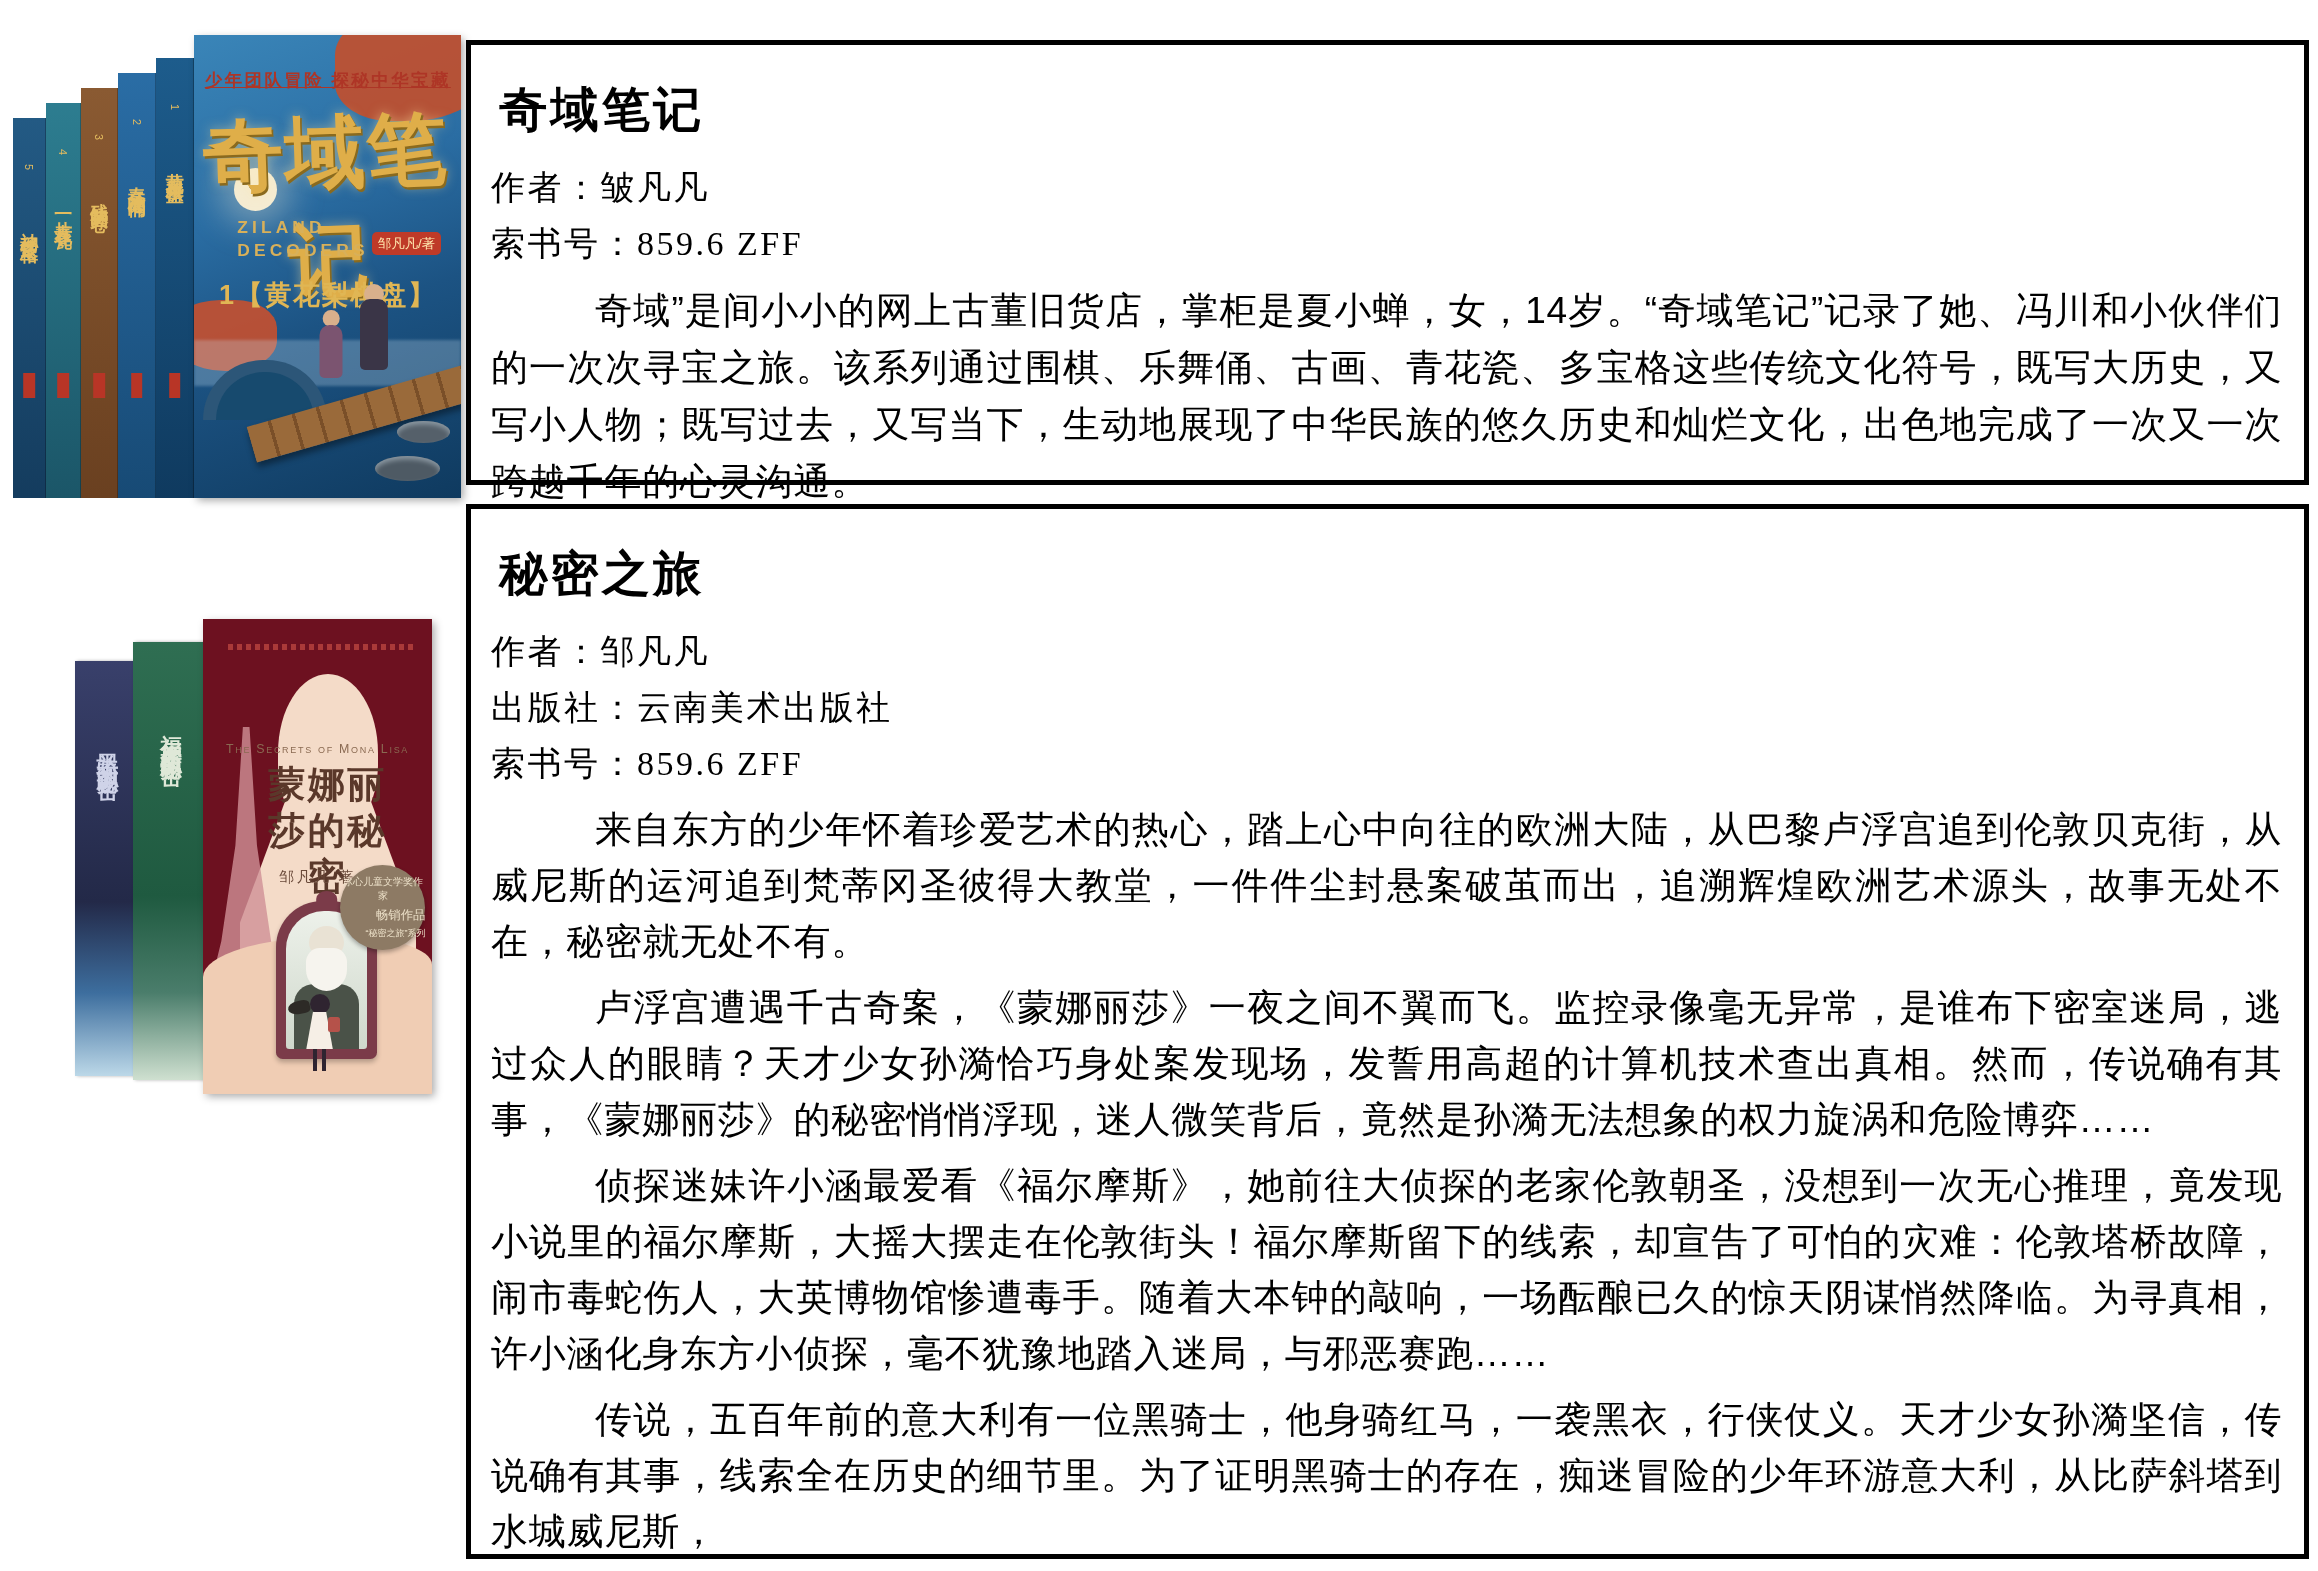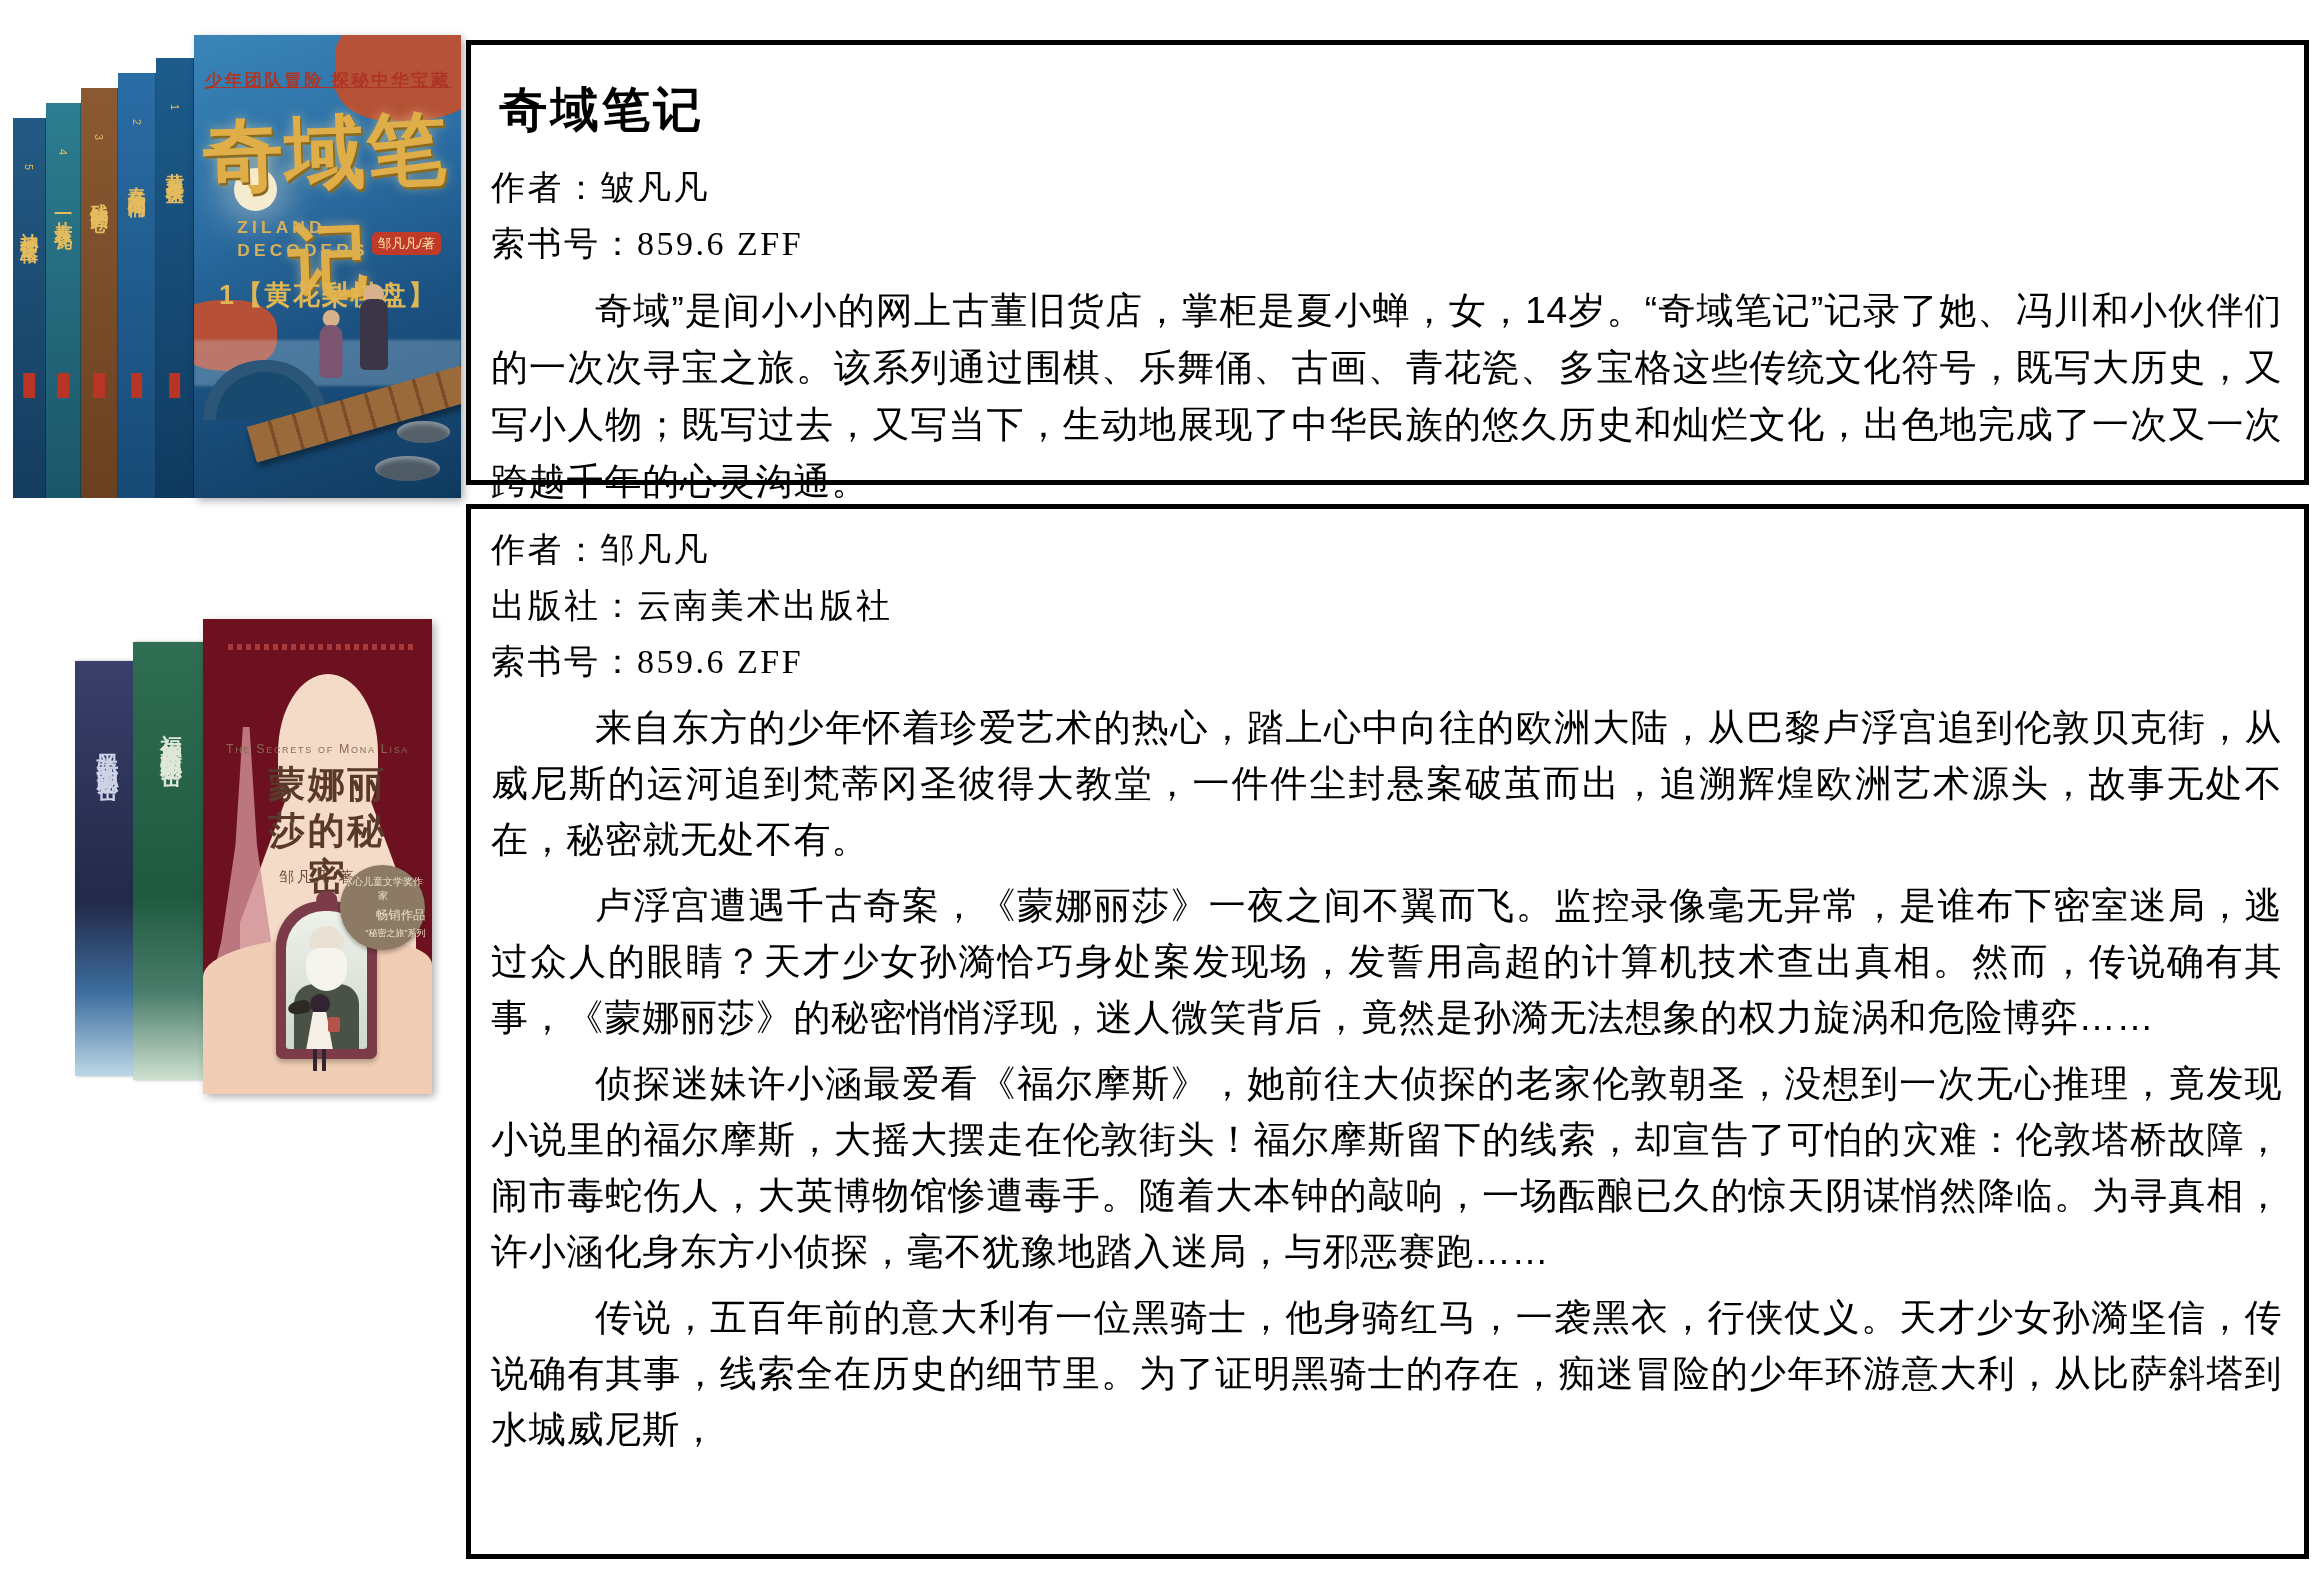--- a/index.html
+++ b/index.html
@@ -252,20 +252,21 @@
     </div>
     <div class="c2-badge">
       <div class="b1">冰心儿童文学奖作家</div>
       <div class="b2">畅销作品</div>
       <div class="b3">“秘密之旅”系列</div>
     </div>
   </div>
 </div>
 
 <div class="info-box" id="box2">
+  <div class="book-title">秘密之旅</div>
   <div class="meta-row">
     <span>作者：</span><span>邹凡凡</span>
   </div>
   <div class="meta-row">
     <span>出版社：</span><span>云南美术出版社</span>
   </div>
   <div class="meta-row">
     <span>索书号：</span><span>859.6 ZFF</span>
   </div>
   <div class="body-text">

